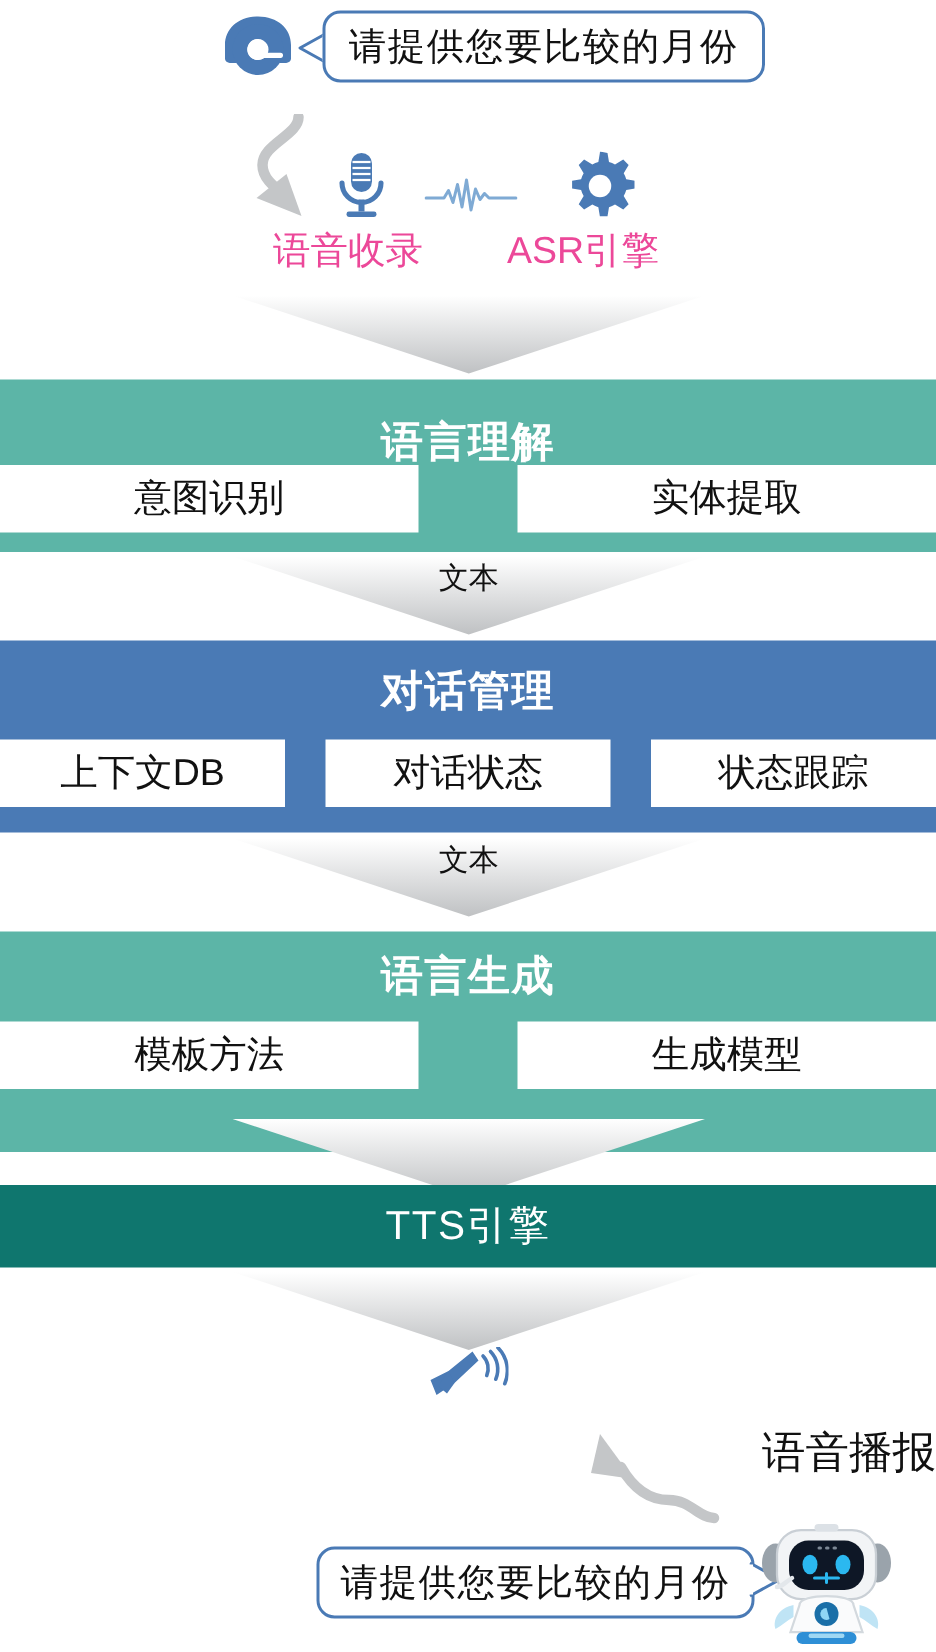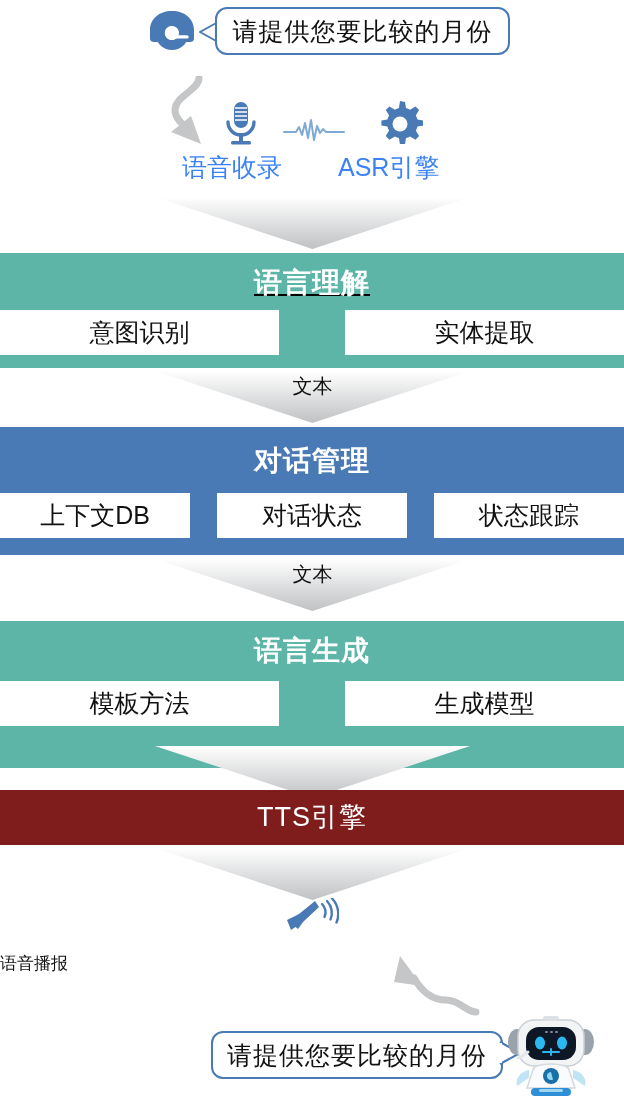--- a/index.html
+++ b/index.html
@@ -26,59 +26,59 @@
 
   
   .curve-arrow{position:absolute;left:155px;top:76px;width:72px;height:80px;}
 
   
   .mic-icon{position:absolute;left:222px;top:100px;width:38px;height:48px;}
   .wave-icon{position:absolute;left:283px;top:118px;width:62px;height:26px;}
   .gear-icon{position:absolute;left:377px;top:101px;width:46px;height:46px;}
 
   .cap-label{
-    position:absolute;top:155px;font-size:25px;color:#3b82f6;line-height:1;
+    position:absolute;top:155px;font-size:25px;color:#ec4899;line-height:1;
     white-space:nowrap;
   }
   .cap-label.l1{left:182px;}
   .cap-label.l2{left:338px;}
 
   
   .chev{position:absolute;left:155px;width:315px;height:58px;}
   .chev .lbl{
     position:absolute;left:0;top:6px;width:315px;text-align:center;
     font-size:20px;color:#111;line-height:1;
   }
 
   
   .band{position:absolute;left:0;width:624px;box-sizing:border-box;}
   .band .band-title{
     width:100%;text-align:center;color:#ffffff;font-weight:bold;
     font-size:28px;line-height:1;letter-spacing:1px;
   }
   .band.green{background:#5CB5A7;}
   .band.blue{background:#4A7AB5;}
-  .band.darkblue{background:#7f1d1d;}
+  .band.darkblue{background:#0f766e;}
 
   .subrow{position:absolute;left:0;width:624px;display:flex;justify-content:space-between;}
   .chip{
     background:#ffffff;height:45px;display:flex;align-items:center;
     justify-content:center;font-size:25px;color:#111;line-height:1;
     box-sizing:border-box;
   }
 
   
   .band.tts{height:55px;display:flex;align-items:center;justify-content:center;}
   .band.tts .band-title{font-weight:normal;font-size:27px;}
 
   
   .speaker-icon{position:absolute;left:285px;top:898px;width:54px;height:40px;}
   .speak-label{
-    position:absolute;left:0;top:955px;width:624px;text-align:left;
-    font-size:17px;color:#111;line-height:1;
+    position:absolute;left:0;top:955px;width:624px;text-align:right;
+    font-size:29px;color:#111;line-height:1;
   }
   .curve-arrow-2{position:absolute;left:370px;top:950px;width:110px;height:68px;}
   .bubble-bot{
     position:absolute;left:211px;top:1031px;width:292px;height:48px;
     border:2px solid #4A7AB5;border-radius:12px;background:#fff;
     display:flex;align-items:center;justify-content:center;box-sizing:border-box;
   }
   .bubble-bot .btxt{font-size:25px;color:#111;letter-spacing:1px;line-height:1;}
   .bubble-tail-bot{position:absolute;left:498px;top:1040px;width:26px;height:26px;}
   .robot-icon{position:absolute;left:505px;top:1012px;width:92px;height:86px;}
@@ -156,21 +156,21 @@
         <linearGradient id="gA" x1="0" y1="0" x2="0" y2="1">
           <stop offset="0%" stop-color="#ffffff"></stop>
           <stop offset="100%" stop-color="#BFC1C3"></stop>
         </linearGradient>
       </defs>
       <path d="M0 1 L315 1 L157.5 53 Z" fill="url(#gA)"></path>
     </svg>
     <div class="lbl"></div>
   </div>
 
-  <div class="band green" style="top:253px;height:115px;padding-top:16px;text-decoration:underline;">
+  <div class="band green" style="top:253px;height:115px;padding-top:28px;">
     <div class="band-title">语言理解</div>
   </div>
   <div class="subrow" style="top:310px;gap:22px;">
     <div class="chip" style="width:279px;">意图识别</div>
     <div class="chip" style="width:279px;">实体提取</div>
   </div>
 
   <div class="chev" style="top:370px">
     <svg viewBox="0 0 315 58" width="315" height="58" preserveAspectRatio="none">
       <defs>

